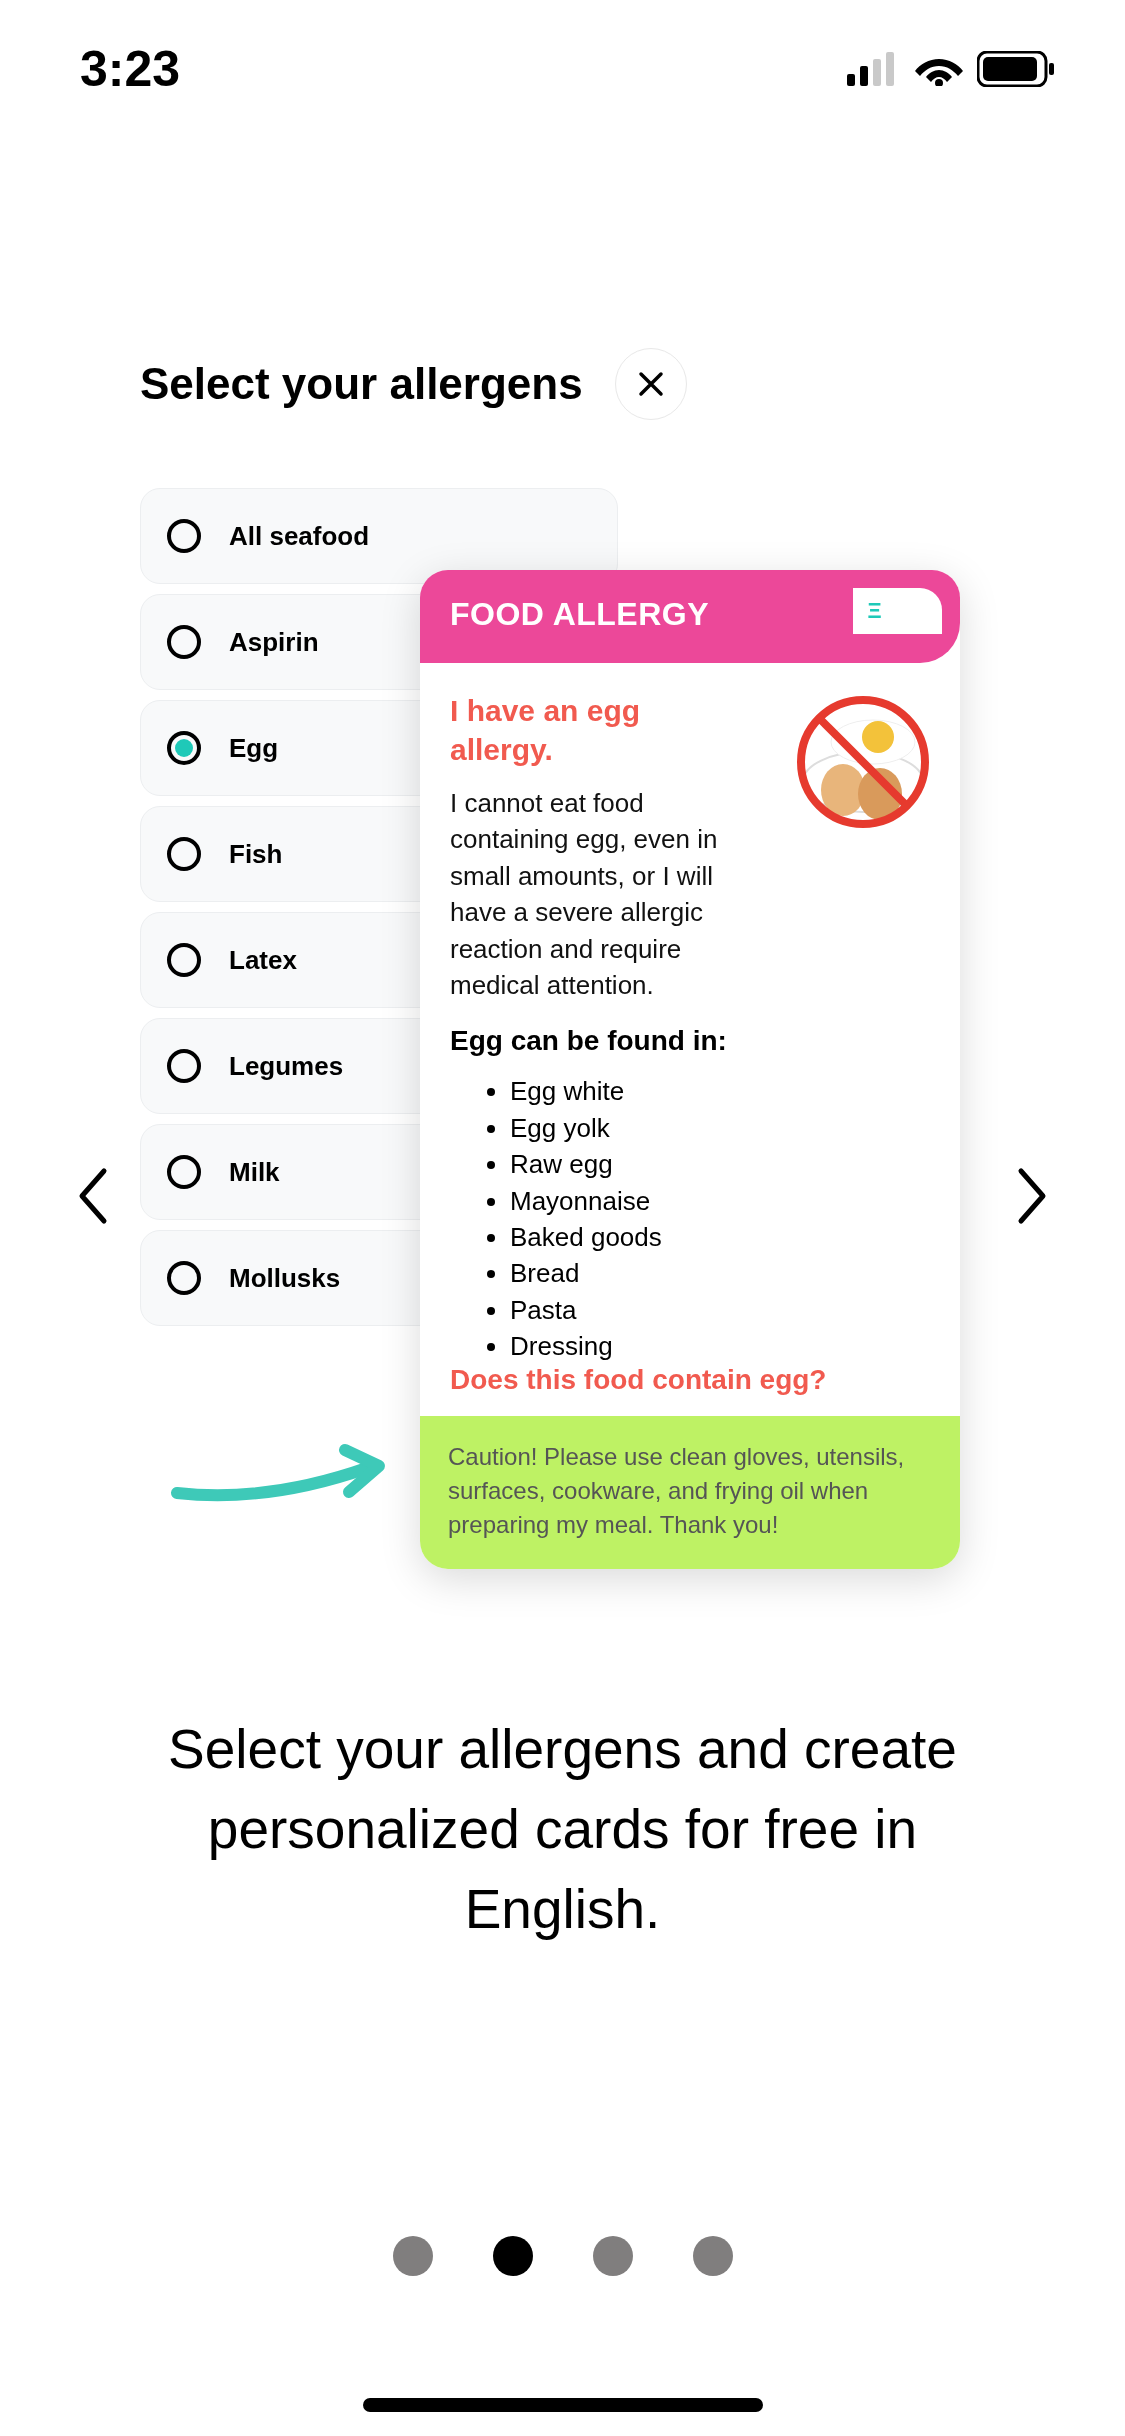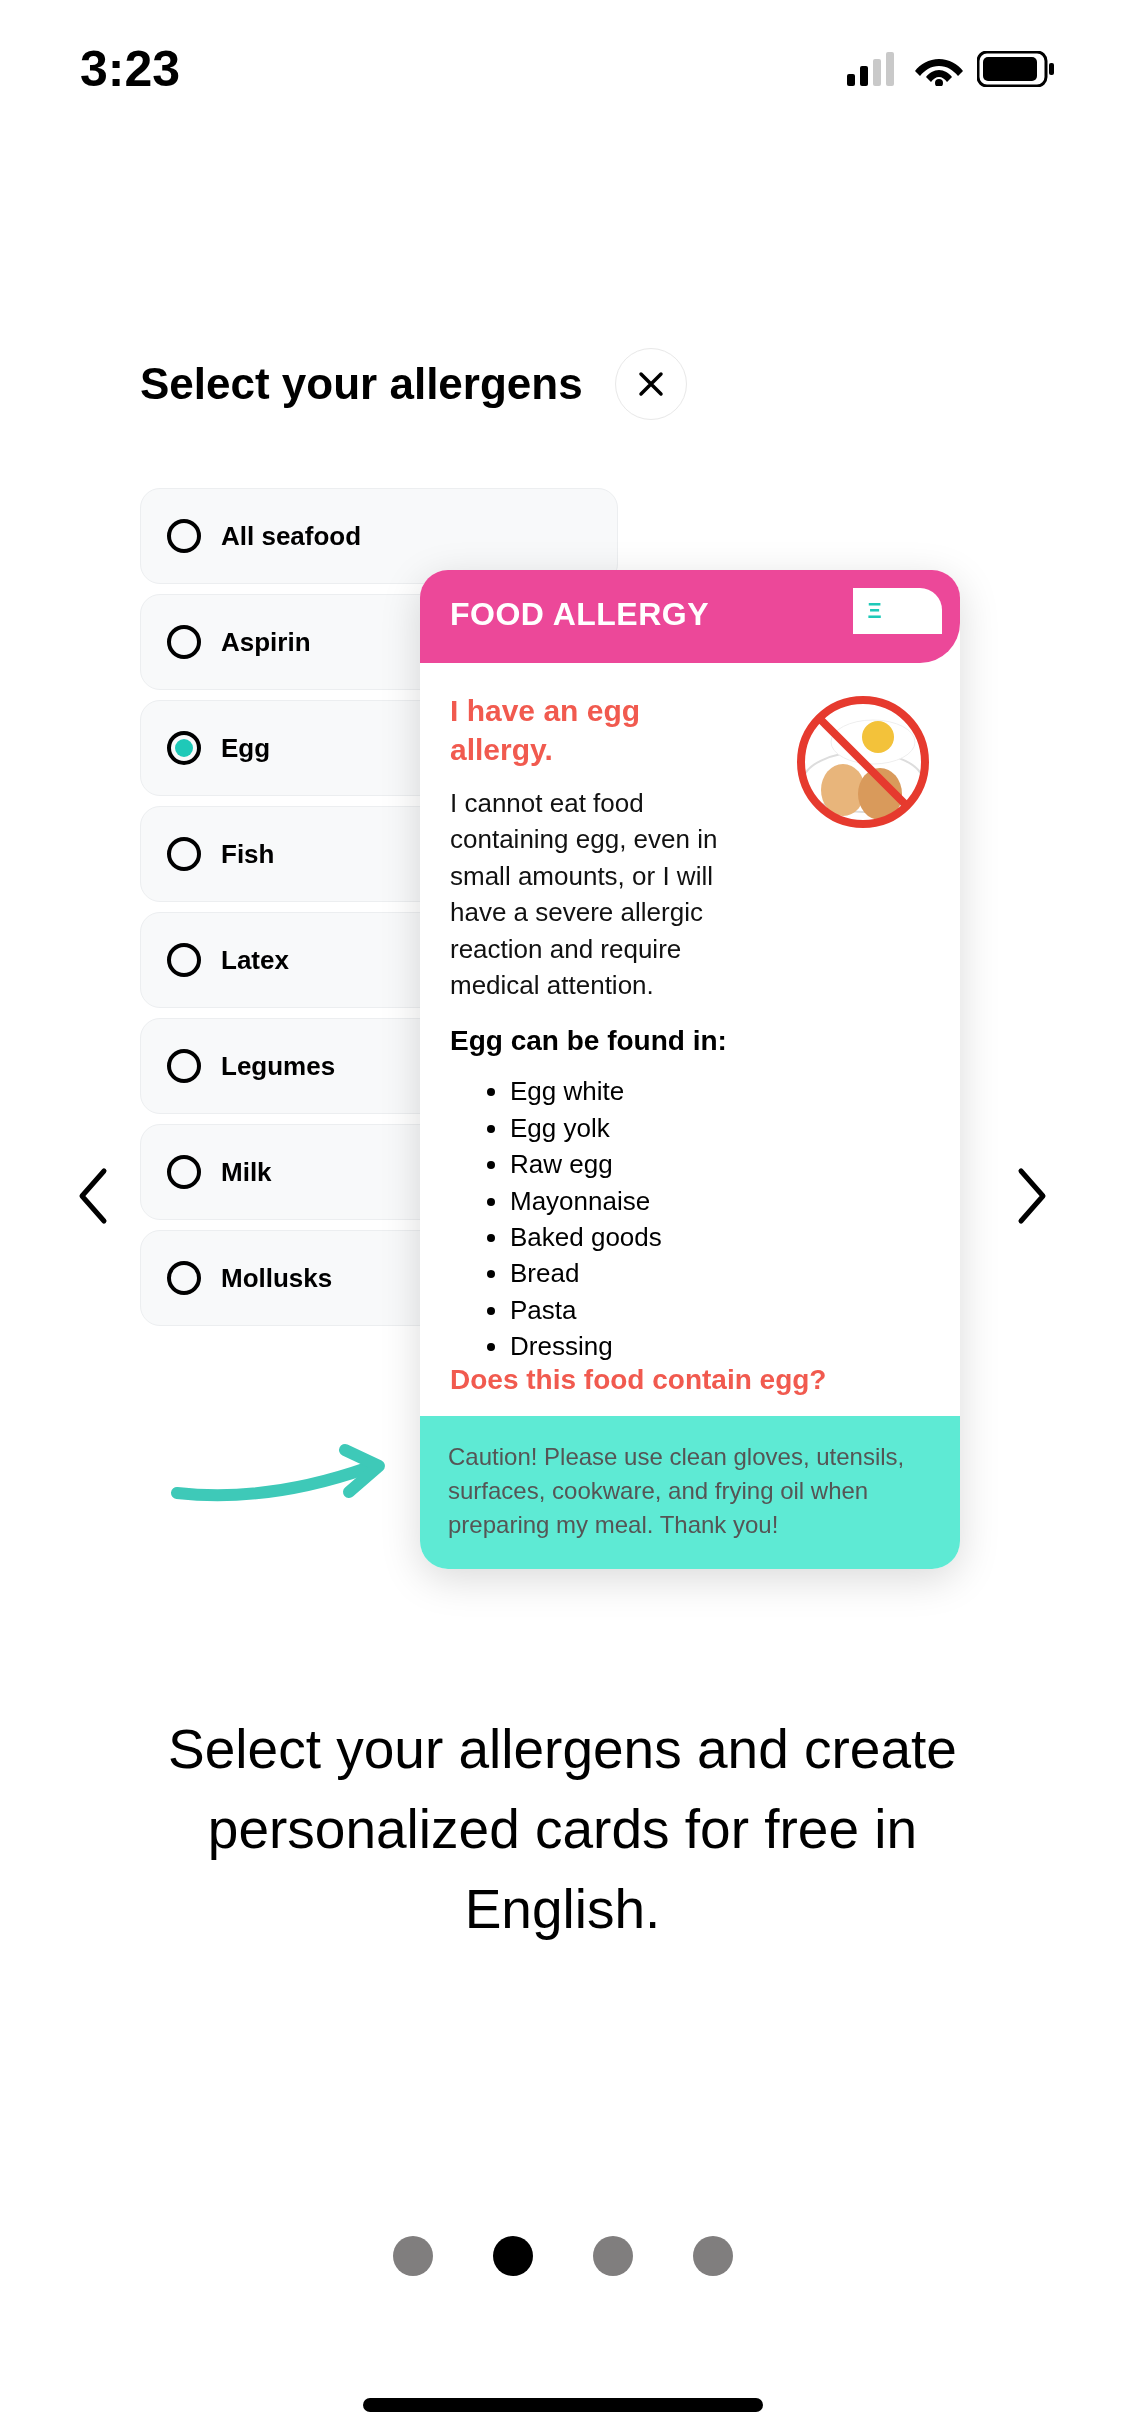--- a/index.html
+++ b/index.html
@@ -46,21 +46,21 @@
     justify-content: center;
   }
   .allergen-list { display: flex; flex-direction: column; gap: 10px; width: 478px; }
   .allergen-item {
     background: #f8f9fa;
     border: 1px solid #eceef0;
     border-radius: 20px;
     padding: 30px 26px;
     display: flex;
     align-items: center;
-    gap: 20px;
+    gap: 28px;
   }
   .radio {
     width: 34px;
     height: 34px;
     border: 4px solid #000;
     border-radius: 50%;
     display: flex;
     align-items: center;
     justify-content: center;
     flex-shrink: 0;
@@ -143,21 +143,21 @@
     padding-left: 60px;
     font-size: 26px;
     line-height: 1.4;
   }
   .card-question {
     font-size: 28px;
     font-weight: 700;
     color: #f15a4f;
   }
   .card-footer {
-    background: #5eead4;
+    background: #bef264;
     padding: 24px 28px 28px 28px;
     font-size: 24px;
     color: #555;
     line-height: 1.4;
   }
 
   .arrow-left, .arrow-right {
     position: absolute;
     top: 1165px;
     width: 42px;

